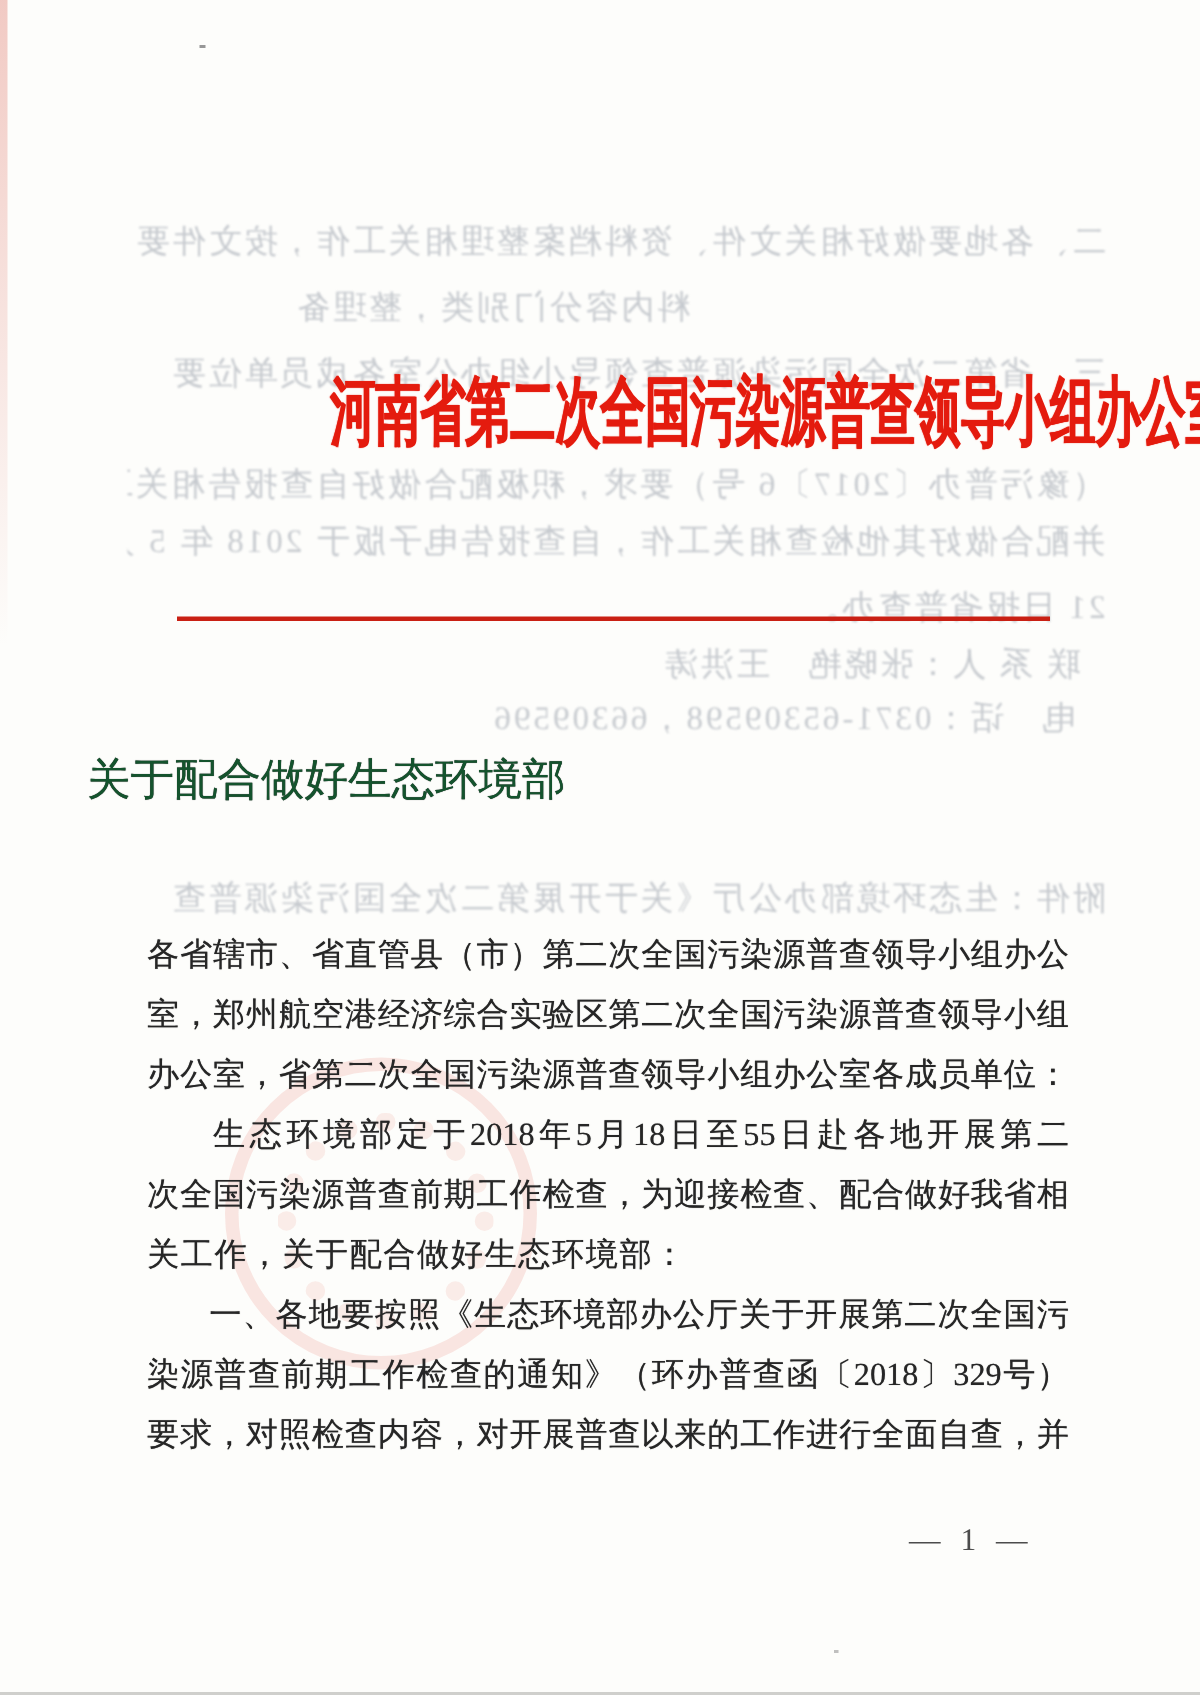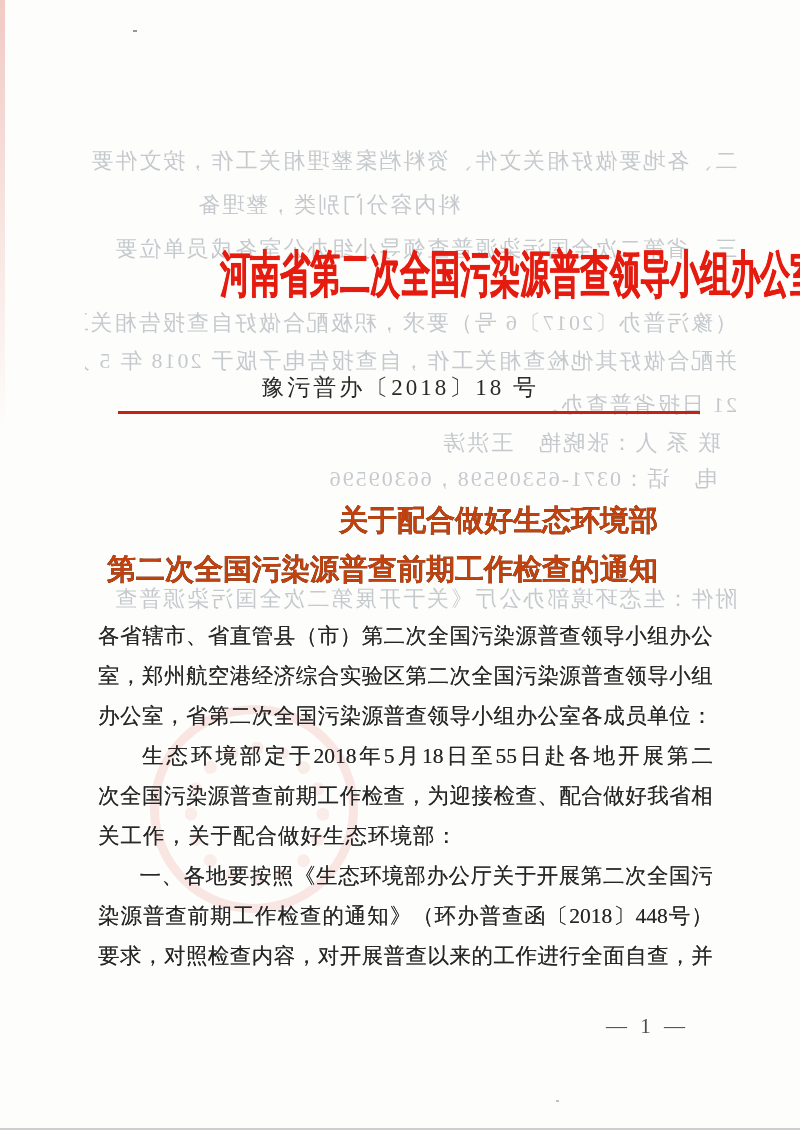--- a/index.html
+++ b/index.html
@@ -25,22 +25,22 @@
   .banner{position:absolute;top:240px;left:0;width:100%;height:68px;line-height:68px;
     text-align:center;z-index:3;}
   .banner-inner{display:inline-block;font-size:50px;font-weight:900;white-space:nowrap;
     transform:scaleX(.60);transform-origin:center;letter-spacing:0;
     text-shadow:1px 0 0 currentColor,0 0 1px currentColor;}
   
   .docnum{position:absolute;top:372px;left:0;width:100%;text-align:center;
     font-size:23px;color:#2a2a2a;letter-spacing:3px;z-index:2;}
   .redline{position:absolute;top:411px;left:118px;width:582px;height:3px;z-index:2;}
   
-  .title{position:absolute;top:496px;left:58px;width:600px;text-align:right;
-    font-weight:bold;font-size:29px;line-height:49px;color:#c2410c;z-index:2;
+  .title{position:absolute;top:496px;left:58px;width:600px;text-align:left;
+    font-weight:normal;font-size:29px;line-height:49px;color:#14532d;z-index:2;
     text-shadow:0 0 .5px #151515;}
   
   .body-text{position:absolute;top:616px;left:98px;width:615px;z-index:2;
     font-size:21.5px;color:#262626;text-shadow:0 0 .5px rgba(40,40,40,.7);}
   .bline{height:40px;line-height:40px;letter-spacing:1px;white-space:nowrap;}
   .bline.fill{display:flex;justify-content:space-between;letter-spacing:0;}
   .bline .spacer{flex:0 0 41px;}
   
   .pagenum{position:absolute;top:1014px;left:606px;font-size:21px;color:#4c4c4c;
     letter-spacing:4px;z-index:2;}
@@ -67,27 +67,25 @@
       <div class="bleed" style="top: 390px; left: 545px; width: 192px;">21 日报省普查办。</div>
       <div class="bleed" style="top: 428px; left: 390px; width: 330px;">联 系 人：张晓艳　王洪涛</div>
       <div class="bleed" style="top: 464px; left: 315px; width: 402px;">电　话：0371-65309598，66309596</div>
       <div class="bleed" style="top: 584px; left: 85px; width: 652px;">附件：生态环境部办公厅《关于开展第二次全国污染源普查</div>
     </div>
 
   <div class="banner">
     <span class="banner-inner" style="color: rgb(228, 27, 14);">河南省第二次全国污染源普查领导小组办公室文件</span>
   </div>
 
-  <div class="docnum">豫污普办〔2018〕18 号</div>
 
   <div class="redline" style="background: rgb(201, 32, 20);"></div>
 
   <div class="title">
     <div>关于配合做好生态环境部</div>
-    <div>第二次全国污染源普查前期工作检查的通知</div>
   </div>
 
   <div class="body-text" id="body-text">
       <div class="bline fill">
         <span>各</span>
         <span>省</span>
         <span>辖</span>
         <span>市</span>
         <span>、</span>
         <span>省</span>
@@ -277,21 +275,21 @@
         <span>》</span>
         <span>（</span>
         <span>环</span>
         <span>办</span>
         <span>普</span>
         <span>查</span>
         <span>函</span>
         <span>〔</span>
         <span>2018</span>
         <span>〕</span>
-        <span>448</span>
+        <span>329</span>
         <span>号</span>
         <span>）</span>
       </div>
       <div class="bline fill">
         <span>要</span>
         <span>求</span>
         <span>，</span>
         <span>对</span>
         <span>照</span>
         <span>检</span>

